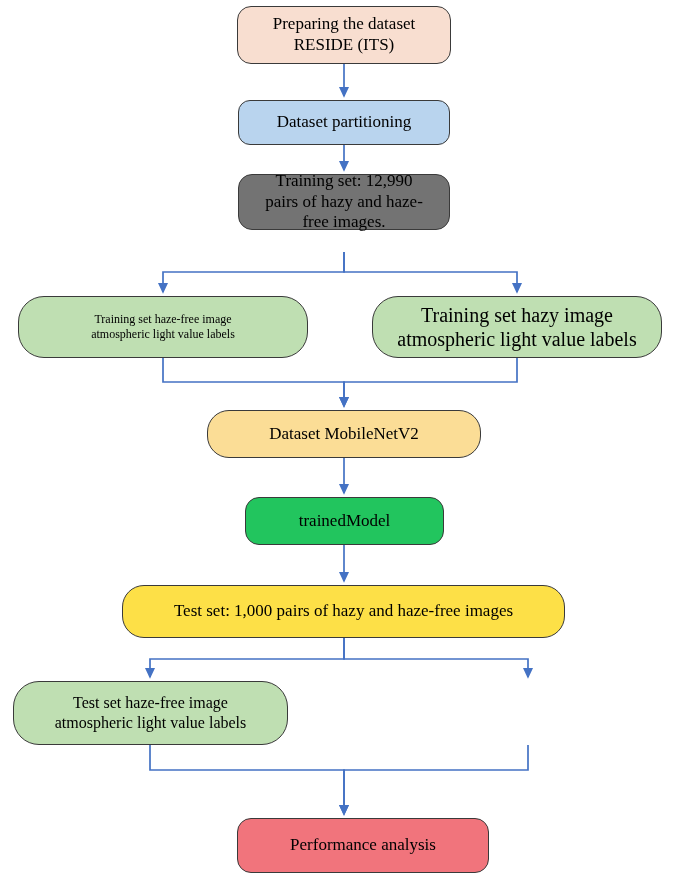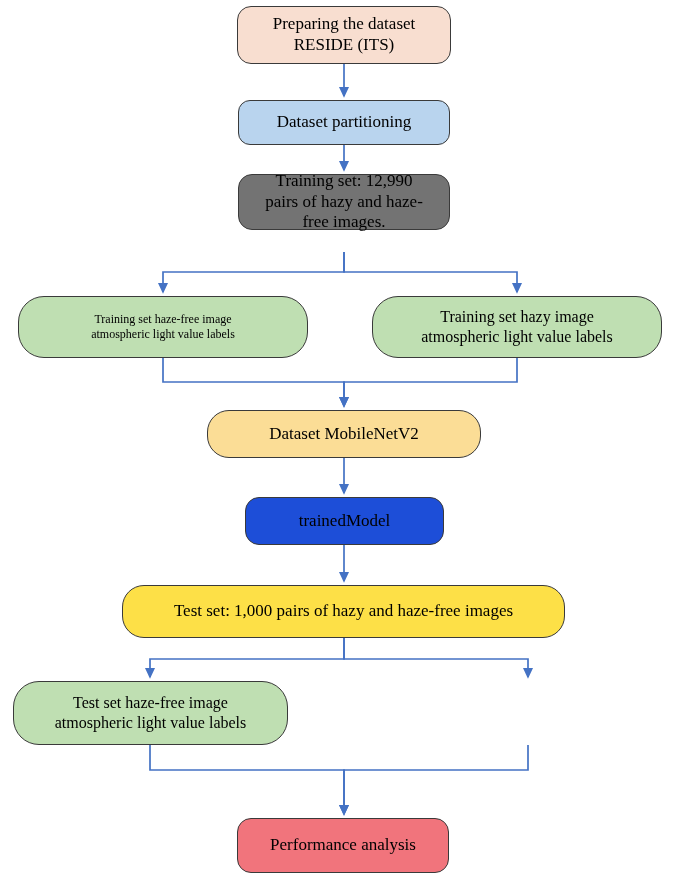--- a/index.html
+++ b/index.html
@@ -81,22 +81,22 @@
   </svg>
 
   <div class="node" style="left: 237px; top: 6px; width: 214px; height: 58px; background: rgb(248, 222, 208); border-radius: 14px; font-size: 17px; border-color: rgb(58, 58, 58);">Preparing the dataset
 RESIDE (ITS)</div>
   <div class="node" style="left: 238px; top: 100px; width: 212px; height: 45px; background: rgb(185, 212, 238); border-radius: 12px; font-size: 17px; border-color: rgb(58, 58, 58);">Dataset partitioning</div>
   <div class="node" style="left: 238px; top: 174px; width: 212px; height: 56px; background: #737373; border-radius: 14px; font-size: 17px; border-color: rgb(58, 58, 58);">Training set: 12,990
 pairs of hazy and haze-
 free images.</div>
   <div class="node" style="left: 18px; top: 296px; width: 290px; height: 62px; background: rgb(191, 223, 178); border-radius: 26px; font-size: 12px; border-color: rgb(58, 58, 58);">Training set haze-free image
 atmospheric light value labels</div>
-  <div class="node" style="left: 372px; top: 296px; width: 290px; height: 62px; background: rgb(191, 223, 178); border-radius: 26px; font-size: 16px; border-color: rgb(58, 58, 58);">Training set hazy image
+  <div class="node" style="left: 372px; top: 296px; width: 290px; height: 62px; background: rgb(191, 223, 178); border-radius: 26px; font-size: 20px; border-color: rgb(58, 58, 58);">Training set hazy image
 atmospheric light value labels</div>
   <div class="node" style="left: 207px; top: 410px; width: 274px; height: 48px; background: rgb(251, 221, 150); border-radius: 22px; font-size: 17px; border-color: rgb(58, 58, 58);">Dataset MobileNetV2</div>
-  <div class="node" style="left: 245px; top: 497px; width: 199px; height: 48px; background: #1d4ed8; border-radius: 14px; font-size: 17px; border-color: rgb(58, 58, 58);">trainedModel</div>
+  <div class="node" style="left: 245px; top: 497px; width: 199px; height: 48px; background: #22c55e; border-radius: 14px; font-size: 17px; border-color: rgb(58, 58, 58);">trainedModel</div>
   <div class="node" style="left: 122px; top: 585px; width: 443px; height: 53px; background: #fde047; border-radius: 22px; font-size: 17px; border-color: rgb(58, 58, 58);">Test set: 1,000 pairs of hazy and haze-free images</div>
   <div class="node" style="left: 13px; top: 681px; width: 275px; height: 64px; background: rgb(191, 223, 178); border-radius: 26px; font-size: 16px; border-color: rgb(58, 58, 58); font-family: Liberation Serif, serif;">Test set haze-free image
 atmospheric light value labels</div>
-  <div class="node" style="left: 237px; top: 818px; width: 212px; height: 55px; background: rgb(241, 116, 124); border-radius: 14px; font-size: 17px; border-color: rgb(58, 58, 58); text-align: center;">Performance analysis</div>
+  <div class="node" style="left: 237px; top: 818px; width: 252px; height: 55px; background: rgb(241, 116, 124); border-radius: 14px; font-size: 17px; border-color: rgb(58, 58, 58); text-align: center;">Performance analysis</div>
 
 </div>
 
 </body></html>

